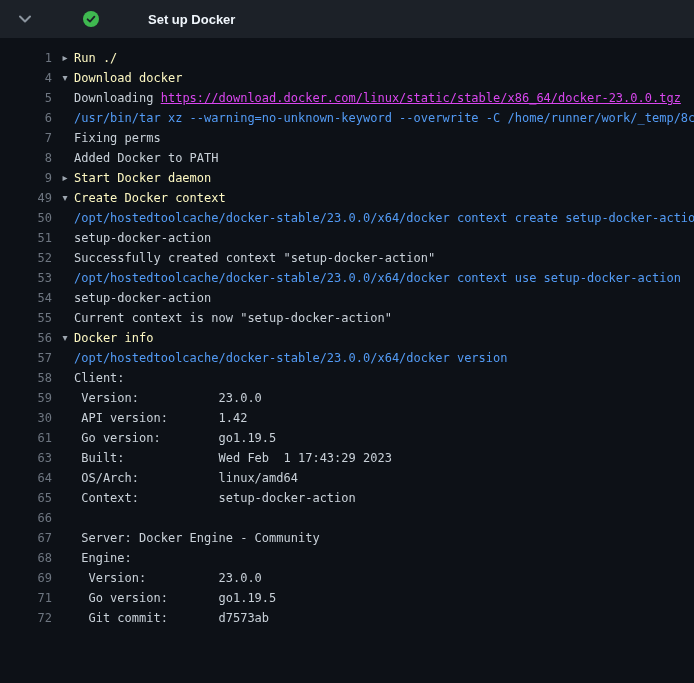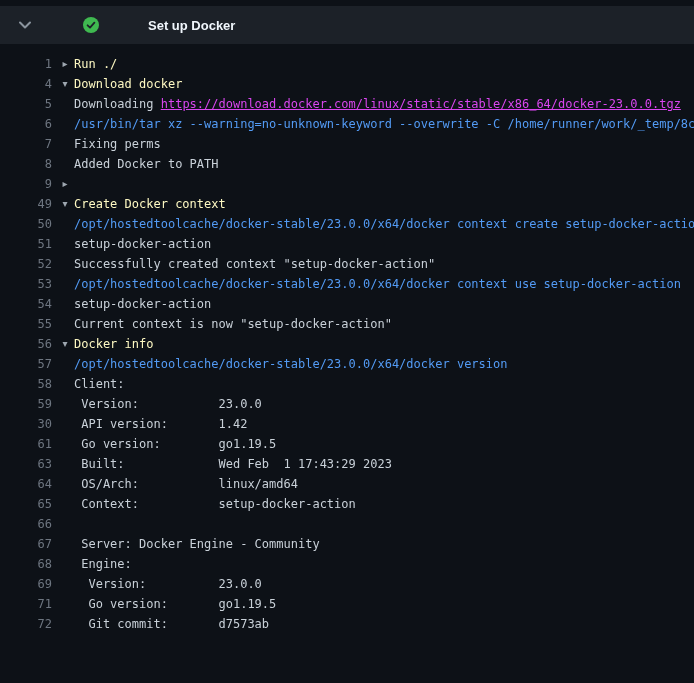--- a/index.html
+++ b/index.html
@@ -3,21 +3,20 @@
 <meta charset="utf-8">
 <style>
   * { box-sizing: border-box; margin: 0; padding: 0; }
   html, body {
     width: 694px; height: 683px;
     background: #0d1117;
     overflow: hidden;
     font-family: "DejaVu Sans Mono", "Liberation Mono", monospace;
   }
   .step-header {
-    margin-top: 6px;
     height: 38px;
     width: 100%;
     background: #1c2128;
     display: flex;
     align-items: center;
     padding: 0 18px;
     cursor: pointer;
     gap: 37px;
   }
   .chev { display: inline-flex; width: 14px; justify-content: center; }
@@ -106,21 +105,21 @@
     <div class="row">
       <span class="num">7</span>
       <span class="content"><span class="plain">Fixing perms</span></span>
     </div>
     <div class="row">
       <span class="num">8</span>
       <span class="content"><span class="plain">Added Docker to PATH</span></span>
     </div>
     <div class="row">
       <span class="num">9</span>
-      <span class="content"><span class="arrow">▸</span></span>
+      <span class="content"><span class="arrow">▸</span><span class="group-title">Start Docker daemon</span></span>
     </div>
     <div class="row">
       <span class="num">49</span>
       <span class="content"><span class="arrow">▾</span><span class="group-title">Create Docker context</span></span>
     </div>
     <div class="row">
       <span class="num">50</span>
       <span class="content"><span class="cmd">/opt/hostedtoolcache/docker-stable/23.0.0/x64/docker context create setup-docker-action</span></span>
     </div>
     <div class="row">

